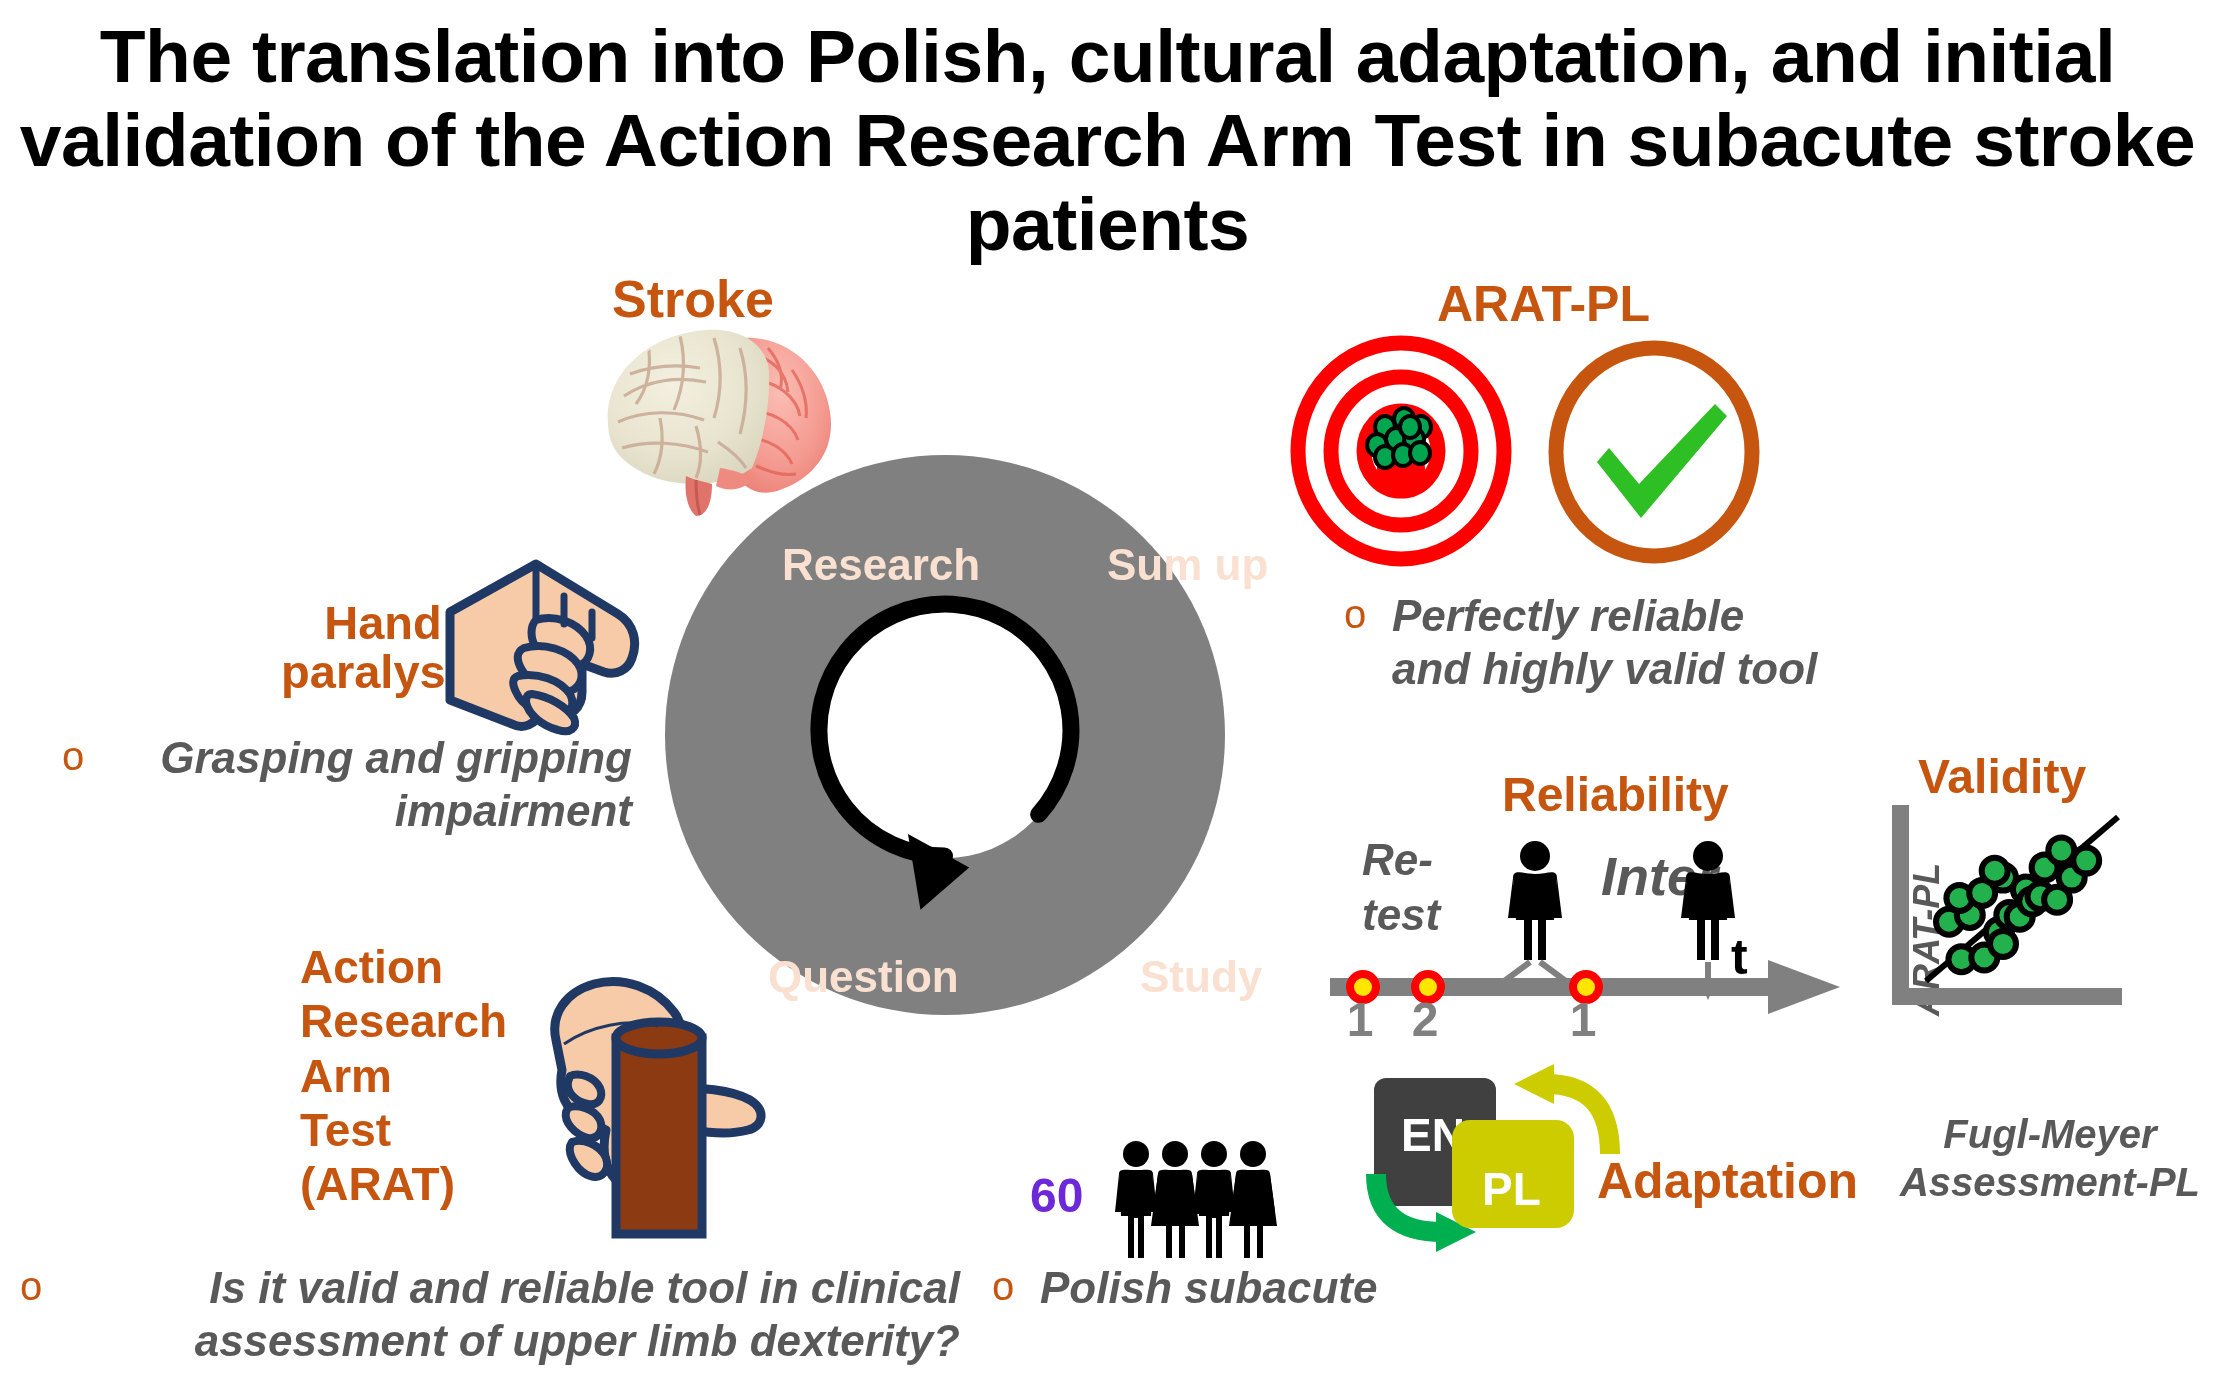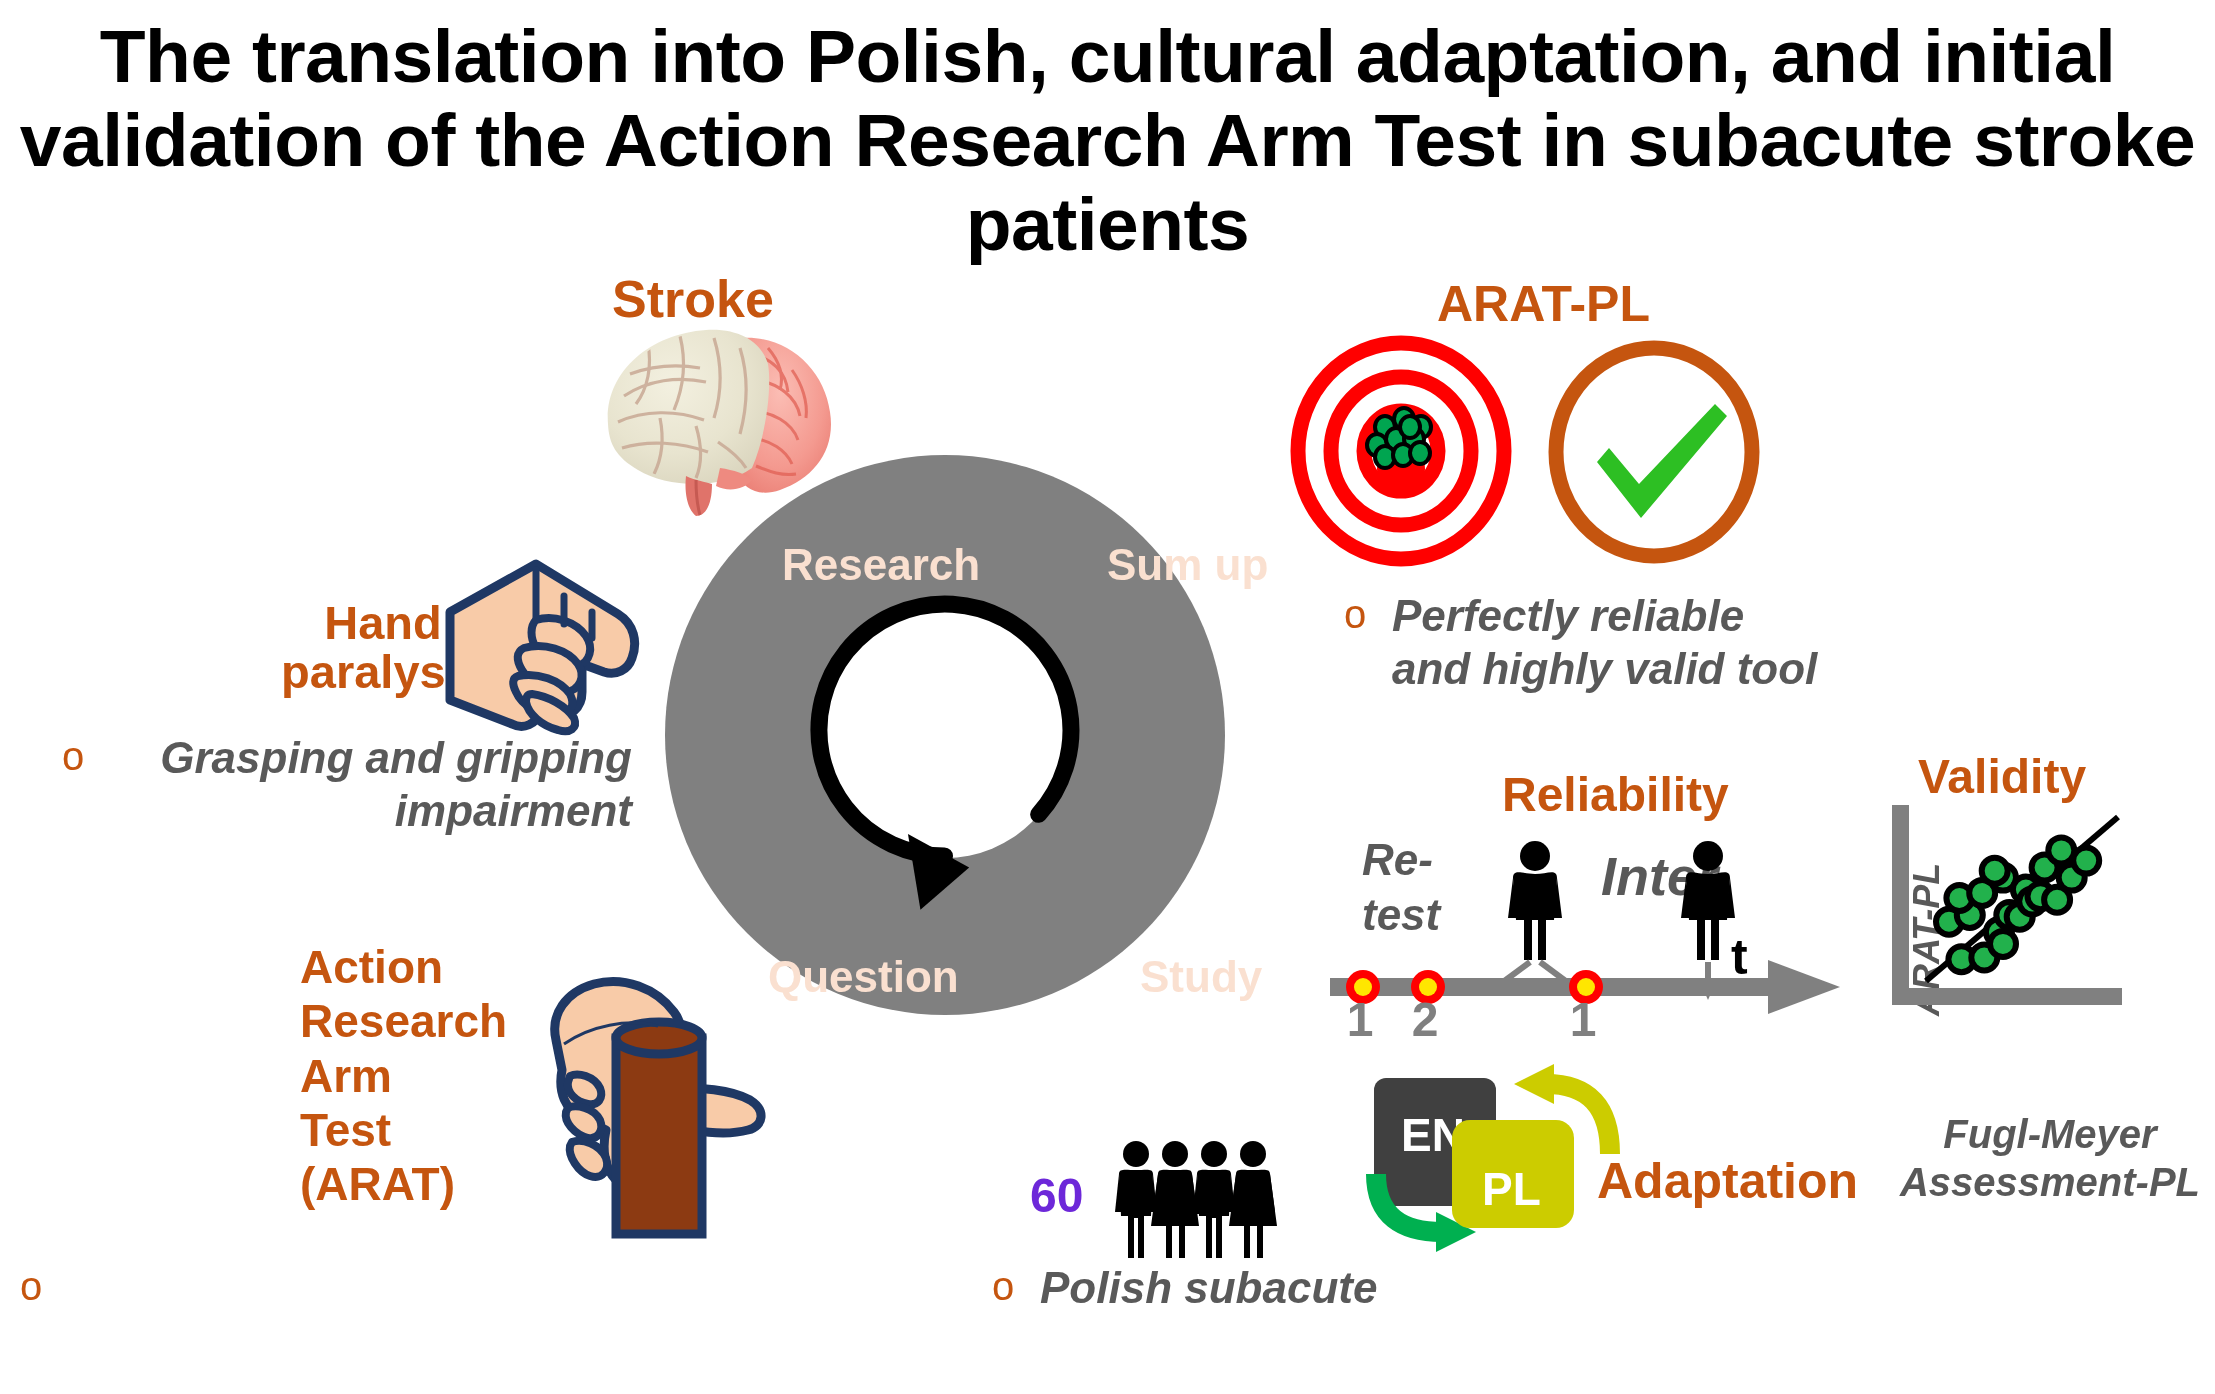--- a/index.html
+++ b/index.html
@@ -208,20 +208,22 @@
       <path d="M52,202 C62,198 80,204 86,218 C90,230 82,240 70,236
                C58,232 48,216 50,206 Z"></path>
     </g>
 
     <path d="M44,104 C70,86 108,78 138,86" fill="none" stroke="#1F3864" stroke-width="3"></path>
   </svg>
 </div>
 
 <div class="abs body-it" style="left:20px;top:1262px;width:940px;text-align:right;font-size:44px;">
   <span class="bullet-o abs" style="left:0;top:0;font-size:40px;">o</span>
+  <div>Is it valid and reliable tool in clinical</div>
+  <div>assessment of upper limb dexterity?</div>
 </div>
 
 <div class="abs hdr" style="left:1437px;top:278px;font-size:50px;">ARAT-PL</div>
 
 <div class="abs" id="target">
   <svg width="222" height="232" viewBox="0 0 222 232">
     <g fill="none" stroke="#FF0000" stroke-width="15">
       <ellipse cx="111" cy="116" rx="103" ry="108"></ellipse>
       <ellipse cx="111" cy="116" rx="70" ry="74"></ellipse>
       <ellipse cx="111" cy="116" rx="37" ry="40"></ellipse>

